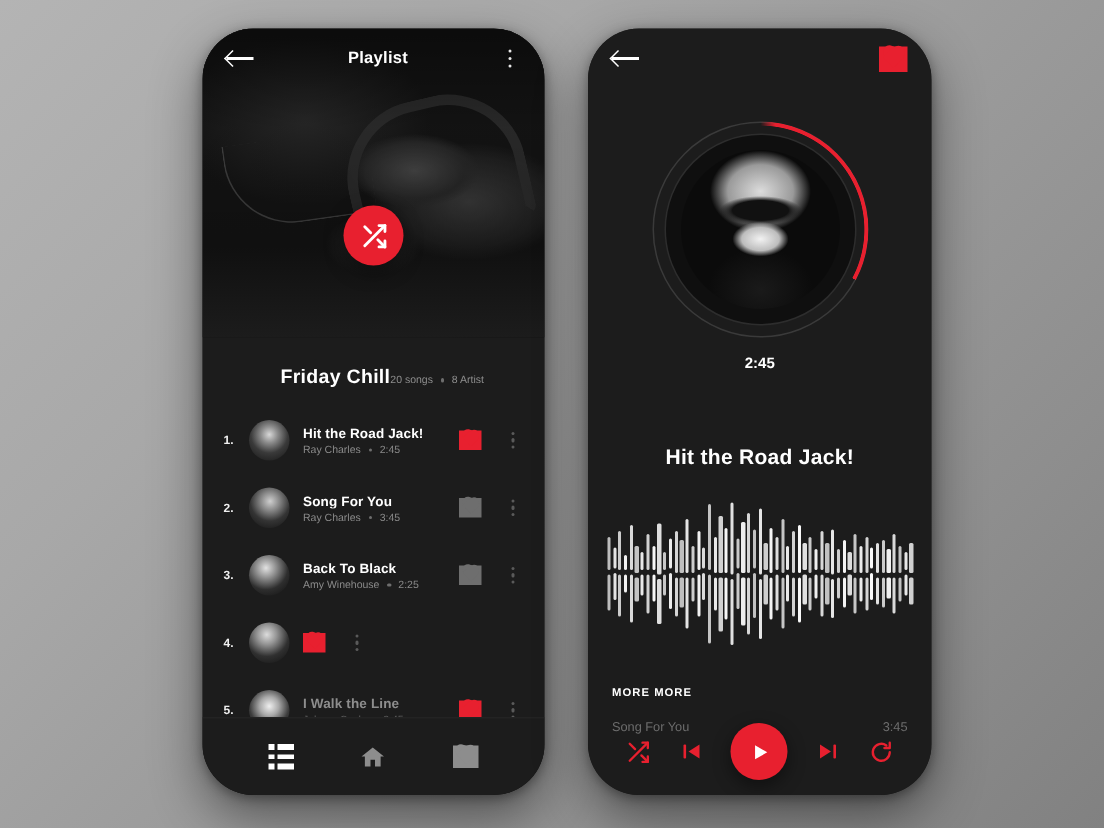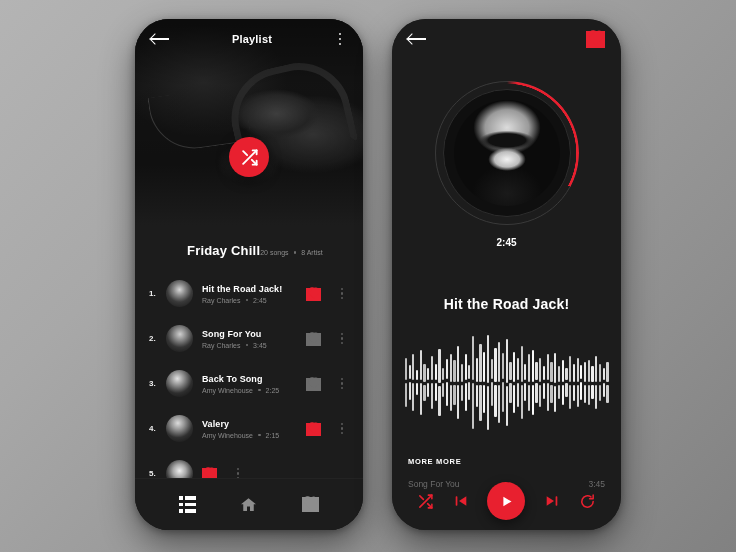--- a/index.html
+++ b/index.html
@@ -214,55 +214,55 @@
             <div class="kebab s-kebab">
               <i></i>
               <i></i>
               <i></i>
             </div>
           </div>
           <div class="song">
             <div class="s-num">3.</div>
             <div class="s-art a3"></div>
             <div class="s-txt">
-              <div class="s-name">Back To Song</div>
+              <div class="s-name">Back To Black</div>
               <div class="s-sub">
                 <span>Amy Winehouse</span>
                 <span class="dot"></span>
                 <span>2:25</span>
               </div>
             </div>
             <div class="s-like"><span class="hrt" style="background:#6e6e6e"></span></div>
             <div class="kebab s-kebab">
               <i></i>
               <i></i>
               <i></i>
             </div>
           </div>
           <div class="song">
             <div class="s-num">4.</div>
             <div class="s-art a4"></div>
-            <div class="s-txt">
-              <div class="s-name">Valery</div>
-              <div class="s-sub">
-                <span>Amy Winehouse</span>
-                <span class="dot"></span>
-                <span>2:15</span>
-              </div>
-            </div>
             <div class="s-like"><span class="hrt" style="background:#e8202f"></span></div>
             <div class="kebab s-kebab">
               <i></i>
               <i></i>
               <i></i>
             </div>
           </div>
           <div class="song dim">
             <div class="s-num">5.</div>
             <div class="s-art a5"></div>
+            <div class="s-txt">
+              <div class="s-name">I Walk the Line</div>
+              <div class="s-sub">
+                <span>Johnny Cash</span>
+                <span class="dot"></span>
+                <span>3:45</span>
+              </div>
+            </div>
             <div class="s-like"><span class="hrt" style="background:#e8202f"></span></div>
             <div class="kebab s-kebab">
               <i></i>
               <i></i>
               <i></i>
             </div>
           </div>
         </div>
 
       <div class="botnav">

